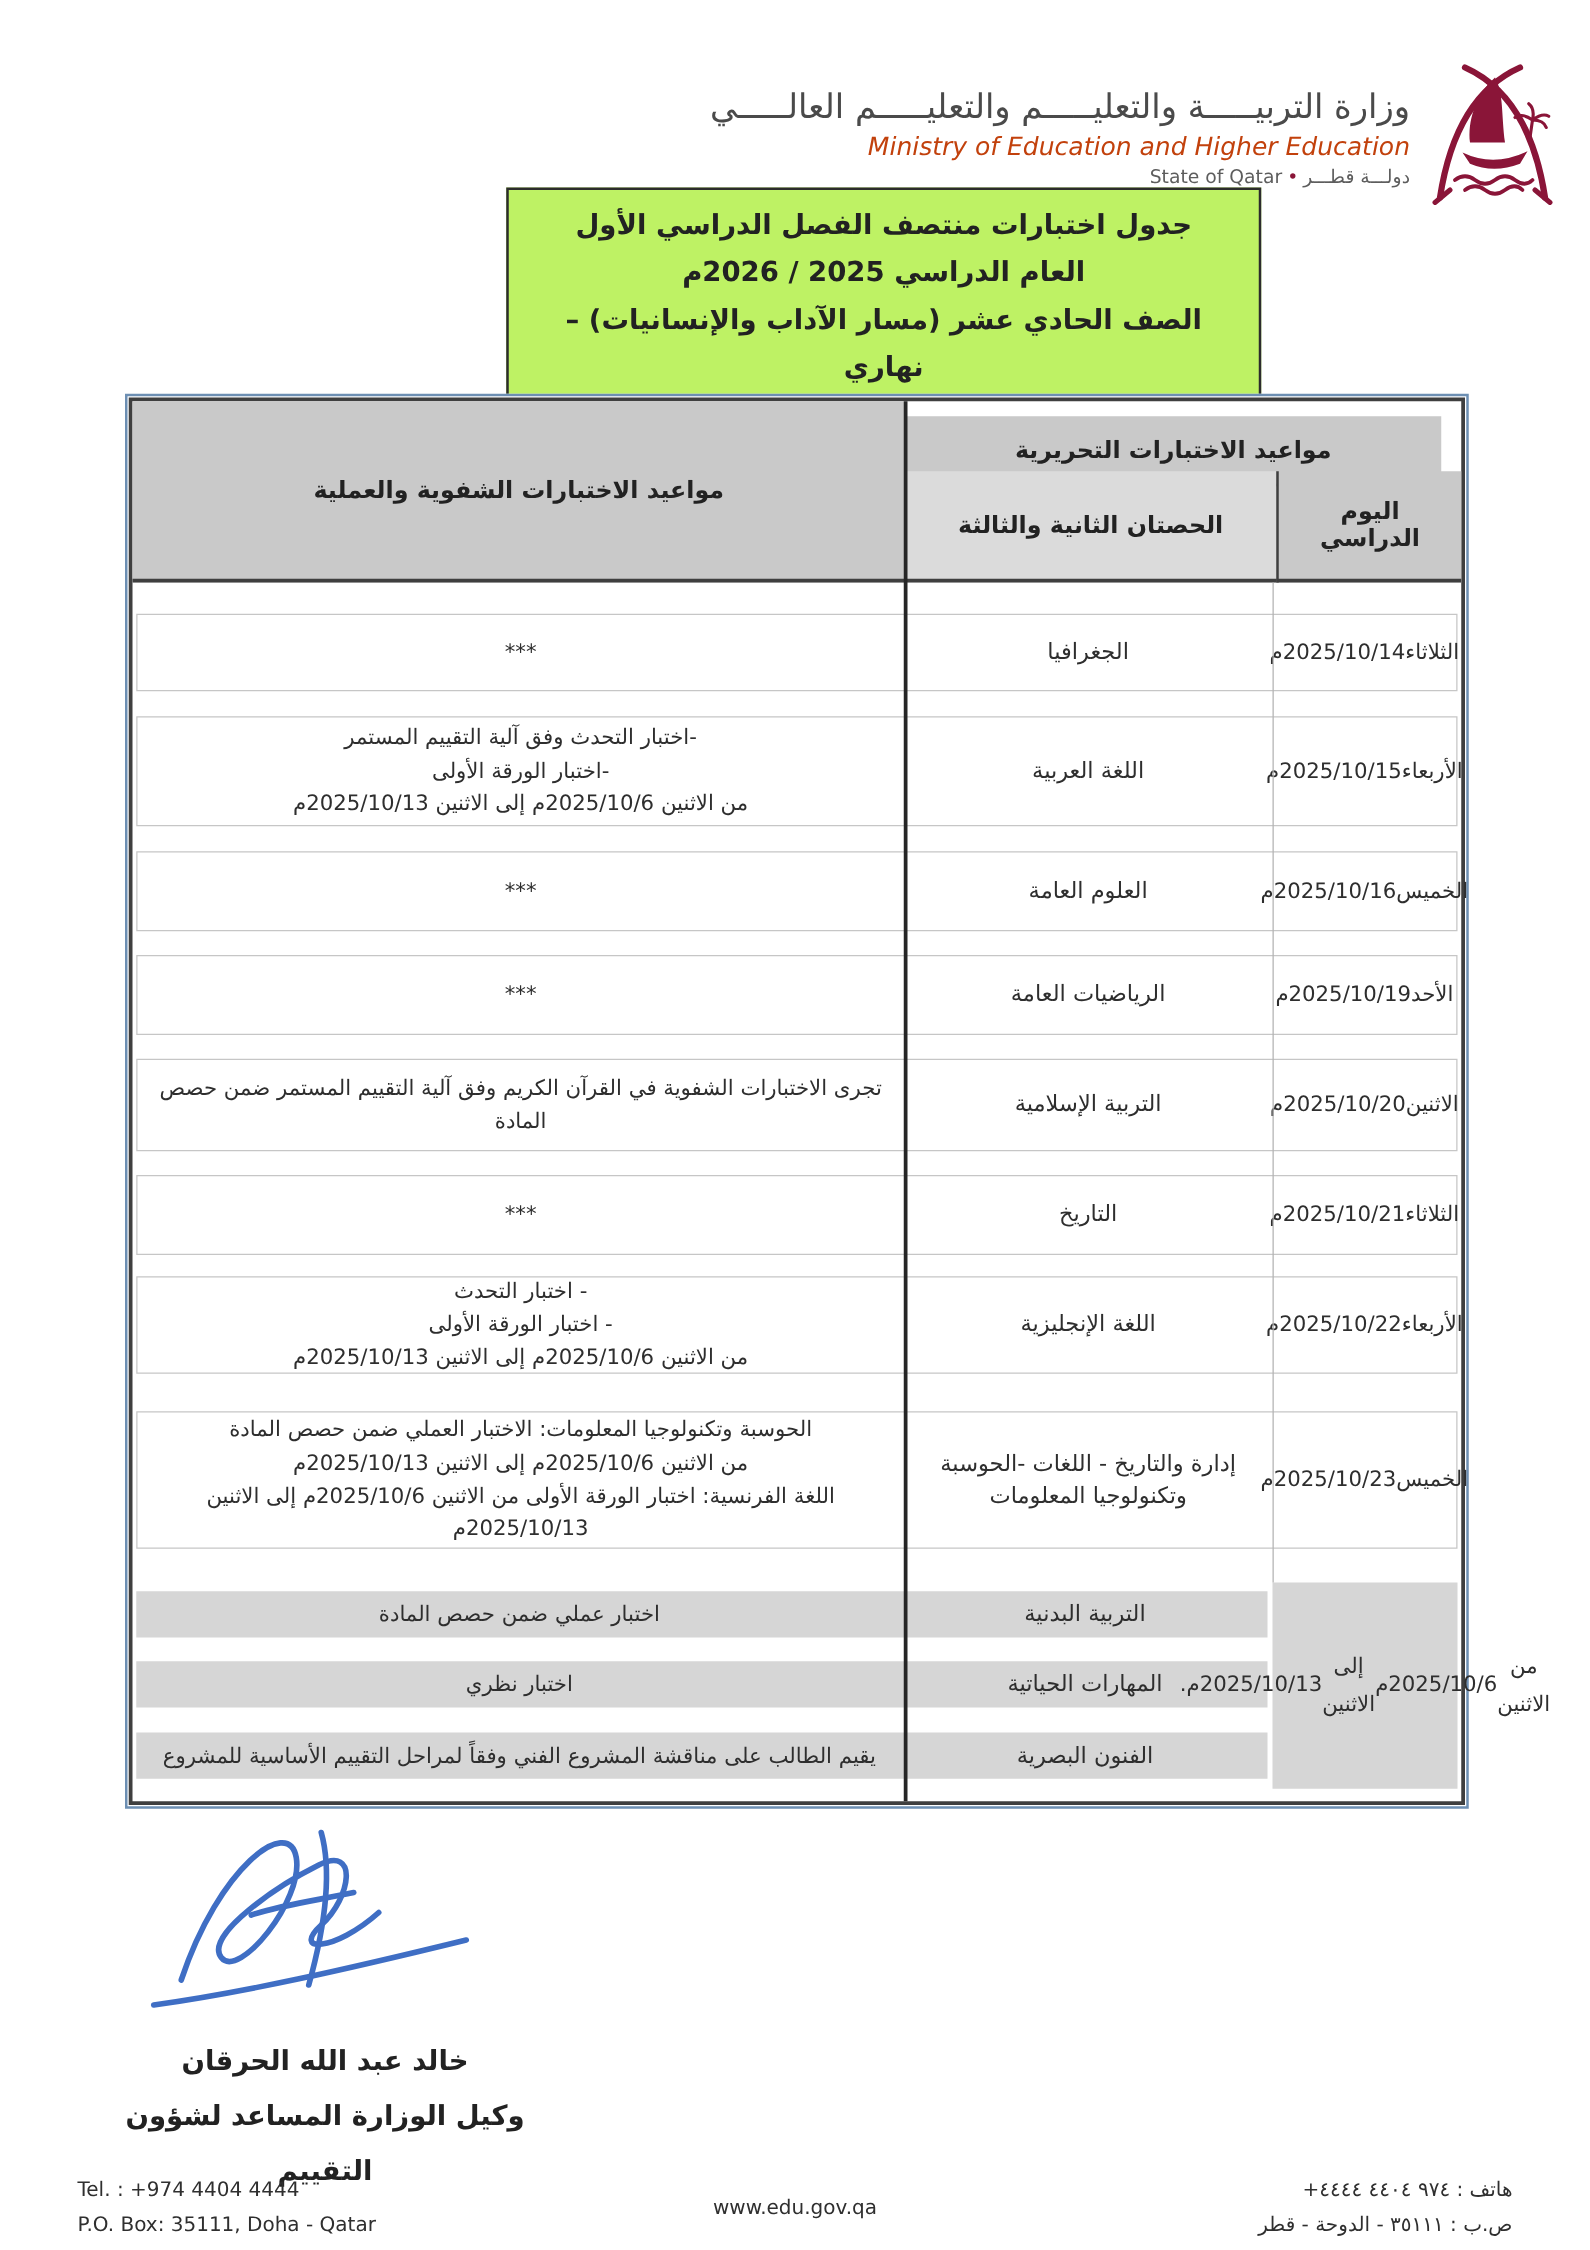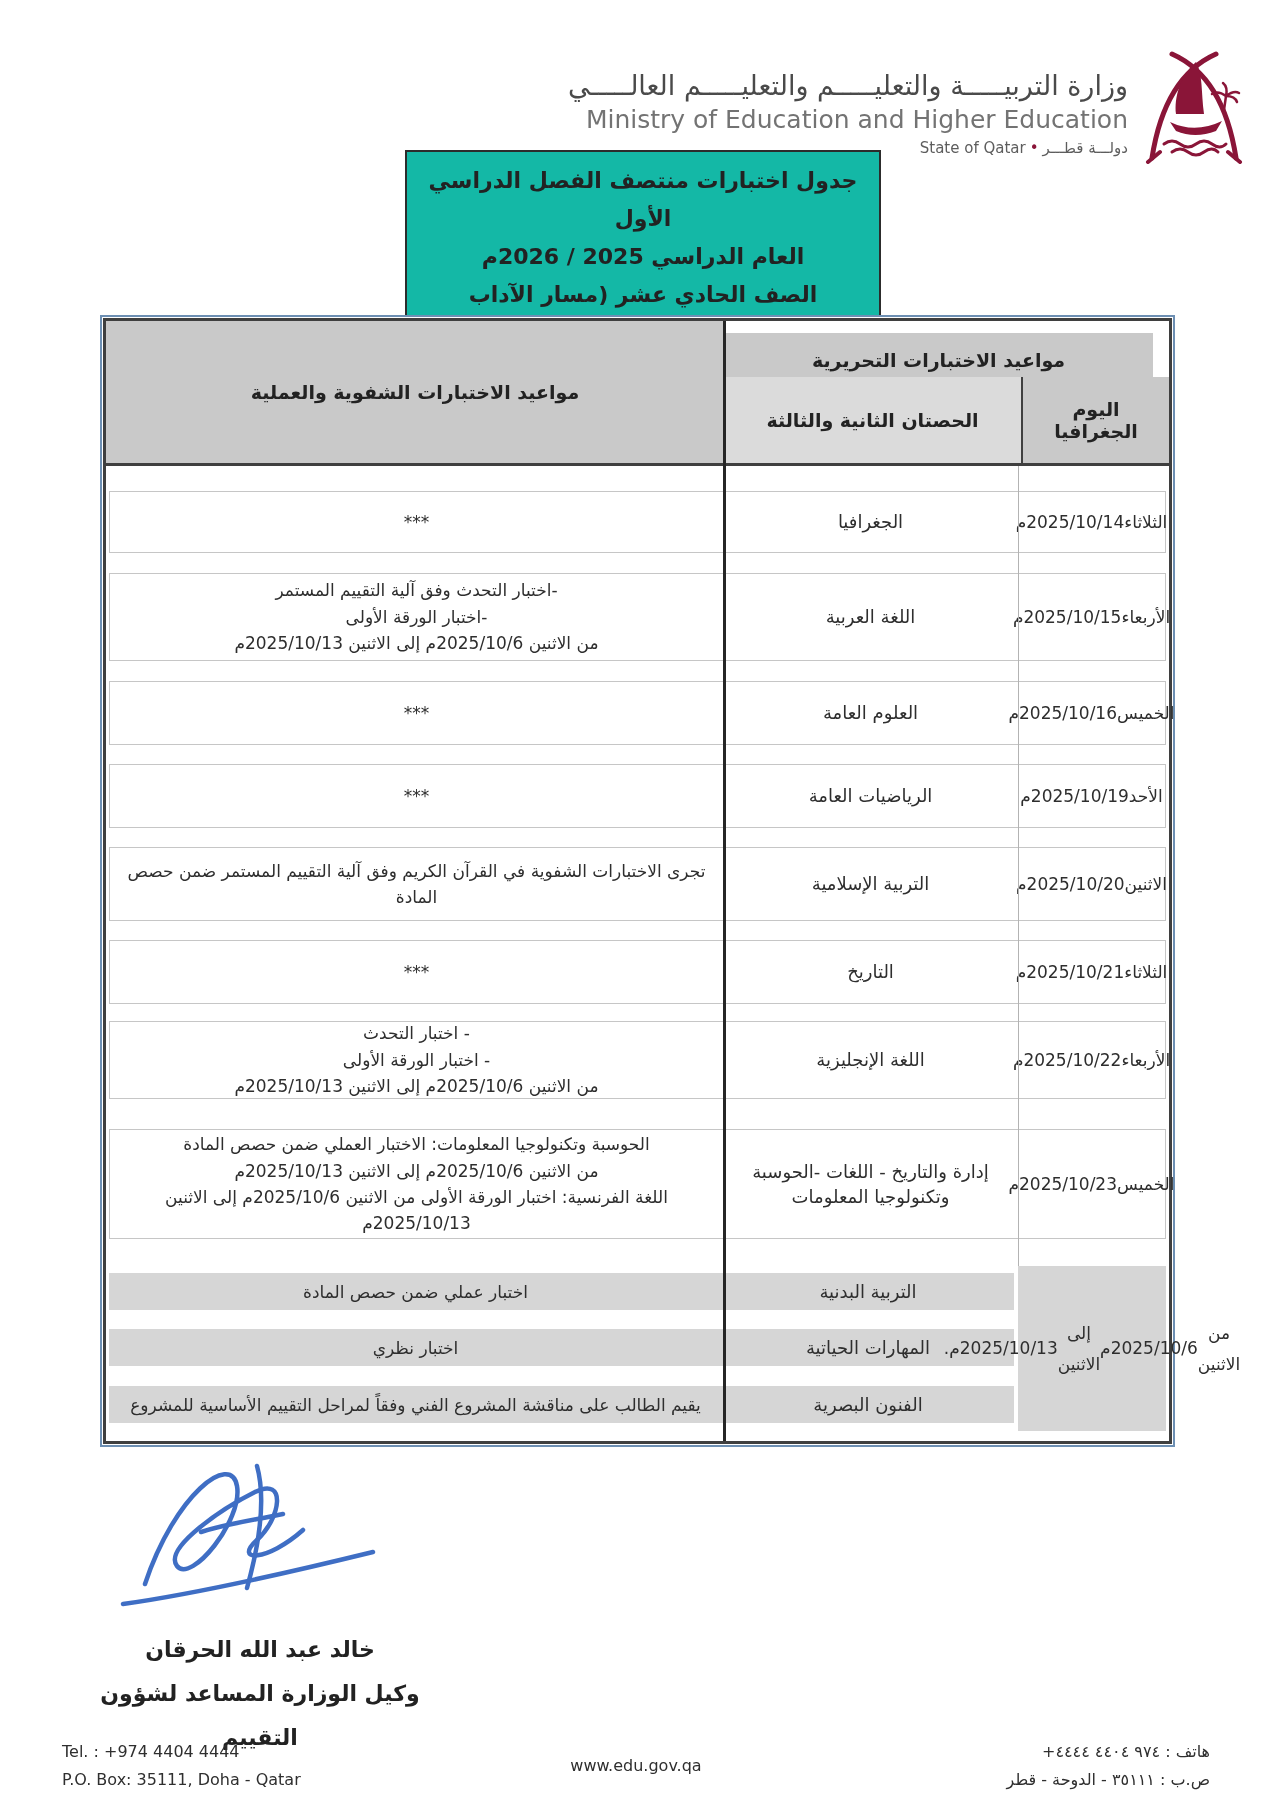--- a/index.html
+++ b/index.html
@@ -4,28 +4,28 @@
 <style>
   * { margin:0; padding:0; box-sizing:border-box; }
   html,body { background:#ffffff; }
   body { font-family:"DejaVu Sans", sans-serif; color:#2e2e2e; }
   .page { position:relative; width:1272px; height:1800px; background:#ffffff; overflow:hidden; margin:0 auto; }
 
   
   .letterhead { position:absolute; top:44px; right:26px; display:flex; align-items:flex-start; gap:14px; }
   .lh-text { text-align:right; direction:rtl; padding-top:26px; }
   .lh-ar { font-size:27px; color:#4a4a4a; font-weight:500; letter-spacing:0; line-height:1.2; }
-  .lh-en { font-size:25px; color:#737373; font-weight:400; direction:ltr; line-height:1.3; margin-top:2px; }
+  .lh-en { font-size:20px; color:#c2410c; font-weight:400; direction:ltr; line-height:1.3; margin-top:2px;font-style:italic; }
   .lh-state { font-size:15px; color:#5d5d5d; direction:rtl; margin-top:2px; }
   .lh-state .dot { color:#8A1538; font-size:15px; padding:0 4px; }
   .logo { width:104px; height:120px; }
 
   
-  .title-box { position:absolute; left:405px; top:150px; width:476px; border:2px solid #2c2c2c;
-               padding:10px 14px 12px; text-align:center; direction:rtl; background:#14b8a6; }
+  .title-box { position:absolute; left:405px; top:150px; width:604px; border:2px solid #2c2c2c;
+               padding:10px 14px 12px; text-align:center; direction:rtl; background:#bef264; }
   .title-box .tl { font-size:22px; font-weight:700; color:#222; line-height:38px; }
 
   
   .tbl-outer { position:absolute; left:100px; top:315px; width:1075px; height:1132px;
                border:2px solid #6d8fb3; background:#fff; }
   .tbl-inner { position:absolute; inset:1px; border:3px solid #3f3f3f; }
   .tbl-content { position:absolute; inset:0; direction:rtl; }
 
   
   .h-oral    { position:absolute; left:0; top:0; width:618px; height:145px; background:#c9c9c9;
@@ -115,21 +115,21 @@
     <div class="tl">الصف الحادي عشر (مسار الآداب والإنسانيات) – نهاري</div>
   </div>
 
   <div class="tbl-outer">
     <div class="tbl-inner">
       <div class="tbl-content">
 
         <div class="h-oral hcell">مواعيد الاختبارات الشفوية والعملية</div>
         <div class="h-written hcell">مواعيد الاختبارات التحريرية</div>
         <div class="h-periods hcell">الحصتان الثانية والثالثة</div>
-        <div class="h-daydate hcell">اليوم الجغرافيا</div>
+        <div class="h-daydate hcell">اليوم الدراسي</div>
 
         <div class="row" style="top:170px;height:62px;">
           <div class="c-date">
             <span>الثلاثاء</span>
               <span>2025/10/14م</span>
           </div>
           <div class="c-subject">الجغرافيا</div>
           <div class="c-oral">
             <div class="oline">***</div>
           </div>

